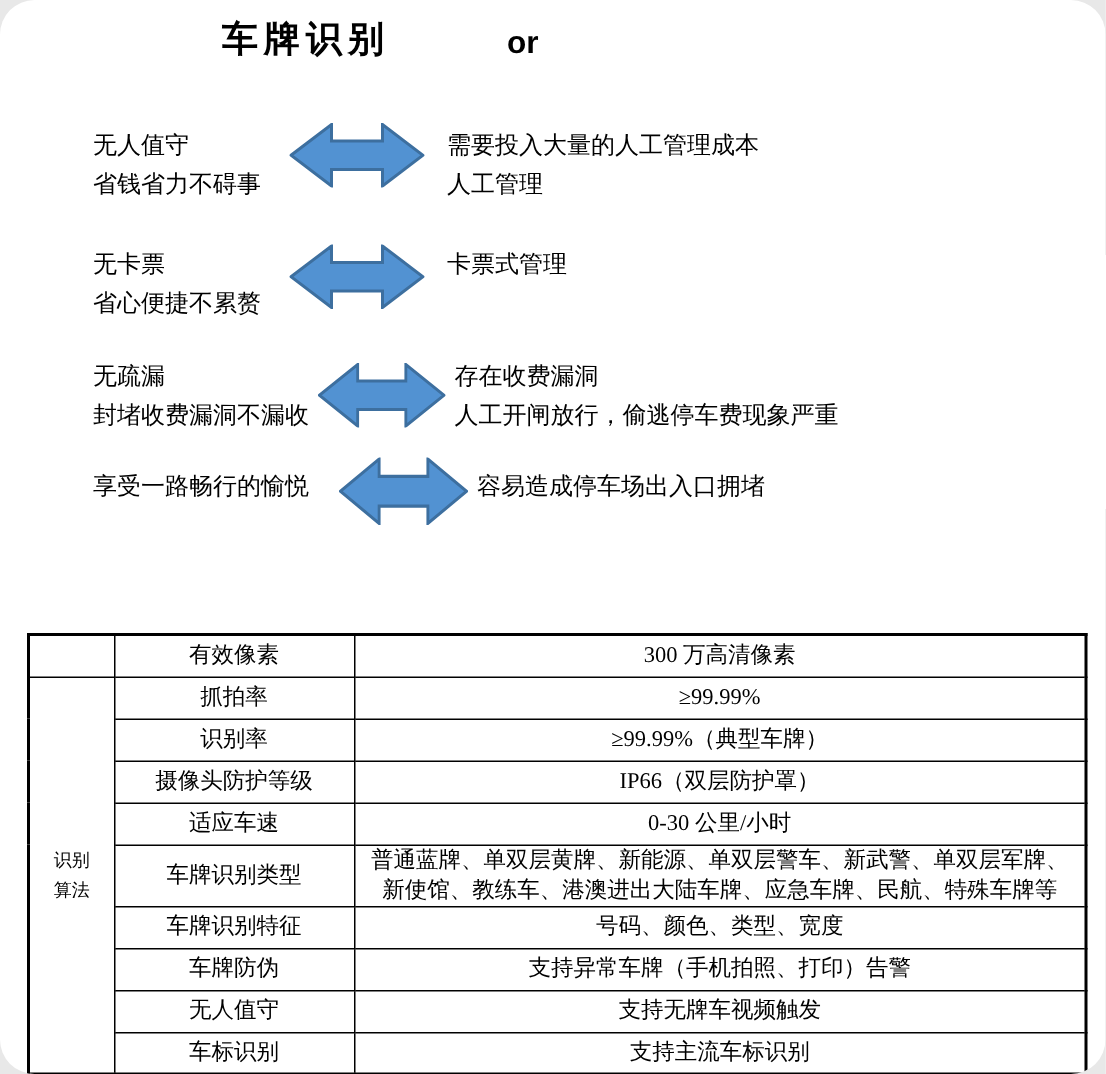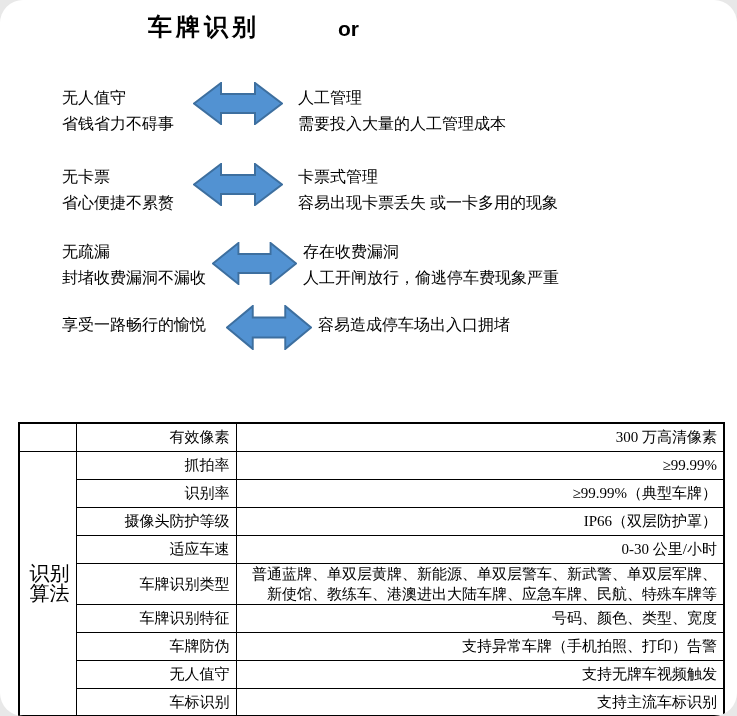--- a/index.html
+++ b/index.html
@@ -32,58 +32,57 @@
     fill:var(--arrow-fill); stroke:var(--arrow-stroke); stroke-width:2; stroke-linejoin:miter;
   }
   
   table.spec{
     position:absolute; left:18px; top:422px; width:705px;
     border-collapse:collapse; table-layout:fixed;
     border:2px solid var(--table-border);
     font-size:15px; color:var(--text);
   }
   table.spec td{
-    border:1px solid var(--table-border); text-align:right; vertical-align:middle;
+    border:1px solid var(--table-border); text-align:center; vertical-align:middle;
     padding:0 6px; overflow:hidden; line-height:20px;
   }
   table.spec tr{height:28px;}
   table.spec tr.tall{height:40px;}
-  td.group-cell{white-space:pre-line; line-height:30px; font-size:20px;}
+  td.group-cell{white-space:pre-line; line-height:30px; font-size:12px;}
   td.wrap-cell{line-height:19px;}
 </style>
 </head>
 <body>
 
 <div class="page">
 
   <span class="title-cn title-left">车牌识别</span>
   <span class="title-or">or</span>
 
   <div class="cmp-text" style="left:62px; top:85px;">
     <div>无人值守</div>
     <div>省钱省力不碍事</div>
   </div>
   <svg class="arrow-svg" style="left:193px; top:82px;" width="90" height="43" viewBox="0 0 90 43" aria-hidden="true">
     <polygon points="1,21.5 28,1 28,12 62,12 62,1 89,21.5 62,42 62,31 28,31 28,42"></polygon>
   </svg>
   <div class="cmp-text" style="left:298px; top:85px;">
+    <div>需要投入大量的人工管理成本</div>
     <div>人工管理</div>
-    <div>需要投入大量的人工管理成本</div>
   </div>
 
   <div class="cmp-text" style="left:62px; top:164px;">
     <div>无卡票</div>
     <div>省心便捷不累赘</div>
   </div>
   <svg class="arrow-svg" style="left:193px; top:163px;" width="90" height="43" viewBox="0 0 90 43" aria-hidden="true">
     <polygon points="1,21.5 28,1 28,12 62,12 62,1 89,21.5 62,42 62,31 28,31 28,42"></polygon>
   </svg>
   <div class="cmp-text" style="left:298px; top:164px;">
     <div>卡票式管理</div>
-    <div>容易出现卡票丢失 或一卡多用的现象</div>
   </div>
 
   <div class="cmp-text" style="left:62px; top:239px;">
     <div>无疏漏</div>
     <div>封堵收费漏洞不漏收</div>
   </div>
   <svg class="arrow-svg" style="left:212px; top:242px;" width="85" height="43" viewBox="0 0 90 43" preserveAspectRatio="none" aria-hidden="true">
     <polygon points="1,21.5 28,1 28,12 62,12 62,1 89,21.5 62,42 62,31 28,31 28,42"></polygon>
   </svg>
   <div class="cmp-text" style="left:303px; top:239px;">

